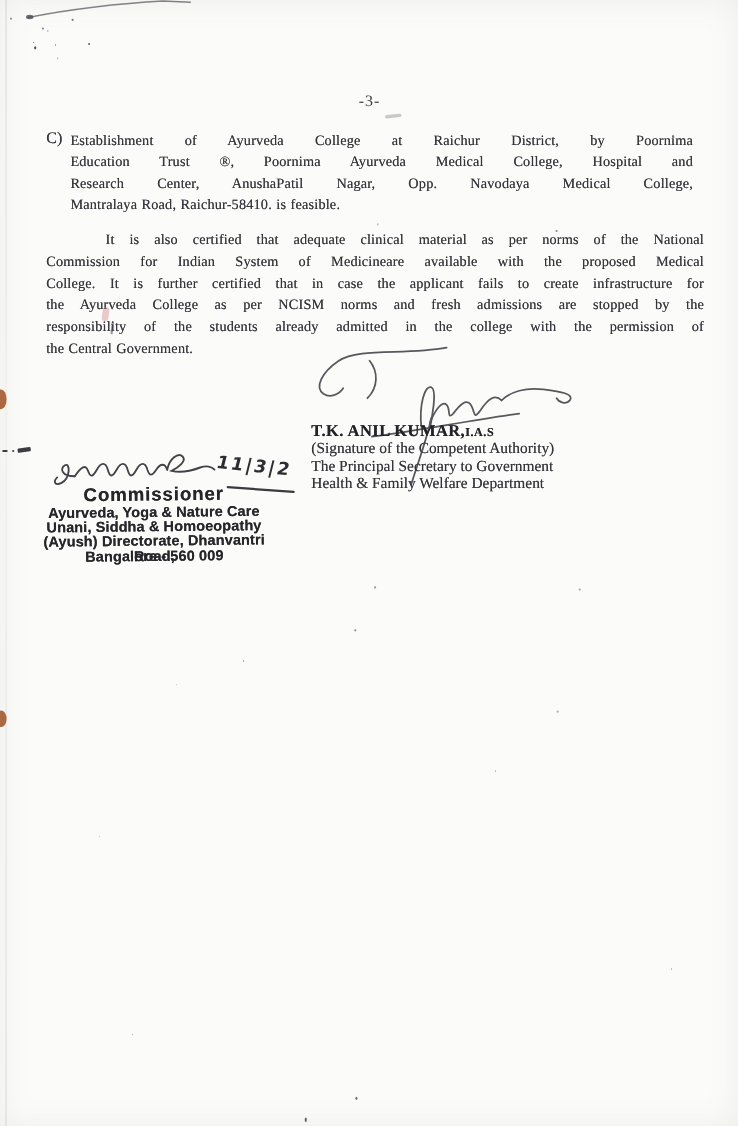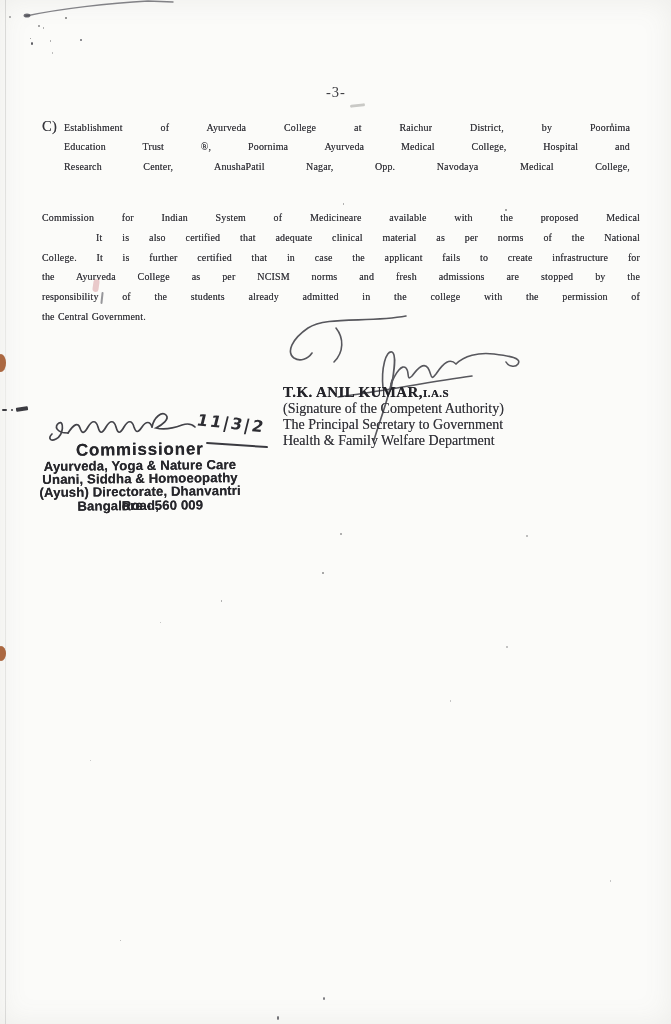--- a/index.html
+++ b/index.html
@@ -14,21 +14,21 @@
     box-shadow:inset 0 0 28px rgba(120,115,105,0.10);
   }
   .edge-line{
     position:absolute;left:5px;top:0;width:1px;height:1024px;
     background:linear-gradient(180deg, rgba(110,110,110,0.22), rgba(110,110,110,0.08) 40%, rgba(110,110,110,0.2));
   }
   .pgnum{
     position:absolute;left:306px;top:84px;width:60px;
     text-align:center;font-size:14.5px;letter-spacing:1px;color:#3b3b41;
   }
-  .body-text{font-size:10px;letter-spacing:0.15px;word-spacing:0.6px;
+  .body-text{font-size:13px;letter-spacing:0.15px;word-spacing:0.6px;
     text-shadow:0 0 0.45px rgba(50,50,58,0.75);}
   .jline{text-align:justify;text-align-last:justify;}
   .jlast{text-align:left;text-align-last:left;}
   .itemc-label{position:absolute;left:42px;top:118px;font-size:14.6px;
     text-shadow:0 0 0.45px rgba(50,50,58,0.75);}
   .itemc{position:absolute;left:64px;top:118px;width:566px;}
   .itemc .ln{height:19.3px;line-height:19.3px;}
   .cert{position:absolute;left:42px;top:208px;width:598px;}
   .cert .ln{height:19.8px;line-height:19.8px;}
   .indent{text-indent:54px;}
@@ -83,26 +83,27 @@
   <div class="speck" style="left:9px;top:16px;width:2px;height:2px;background:#999;"></div>
 
   <div class="pgnum">-3-</div>
   <div class="smudge" style="left:350px;top:104px;width:15px;height:3px;"></div>
 
   <div class="itemc-label body-text">C)</div>
   <div class="itemc body-text">
     <div class="ln jline">Establishment of Ayurveda College at Raichur District, by Poornima</div>
     <div class="ln jline">Education Trust ®, Poornima Ayurveda Medical College, Hospital and</div>
     <div class="ln jline">Research Center, AnushaPatil Nagar, Opp. Navodaya Medical College,</div>
+    <div class="ln jlast">Mantralaya Road, Raichur-58410. is feasible.</div>
   </div>
   <div class="speck" style="left:611px;top:123px;width:2px;height:3px;background:#777;"></div>
 
   <div class="cert body-text">
+    <div class="ln jline indent">It is also certified that adequate clinical material as per norms of the National</div>
     <div class="ln jline">Commission for Indian System of Medicineare available with the proposed Medical</div>
-    <div class="ln jline indent">It is also certified that adequate clinical material as per norms of the National</div>
     <div class="ln jline">College. It is further certified that in case the applicant fails to create infrastructure for</div>
     <div class="ln jline">the Ayurveda College as per NCISM norms and fresh admissions are stopped by the</div>
     <div class="ln jline">responsibility of the students already admitted in the college with the permission of</div>
     <div class="ln jlast">the Central Government.</div>
   </div>
   <div class="speck" style="left:505px;top:209px;width:2px;height:2px;background:#888;"></div>
   <div class="speck" style="left:343px;top:203px;width:1px;height:2px;background:#999;"></div>
   <div class="pink-smudge" style="left:93px;top:279px;width:6px;height:13px;"></div>
   <div class="gray-stroke" style="left:101px;top:292px;width:2px;height:12px;"></div>
 

